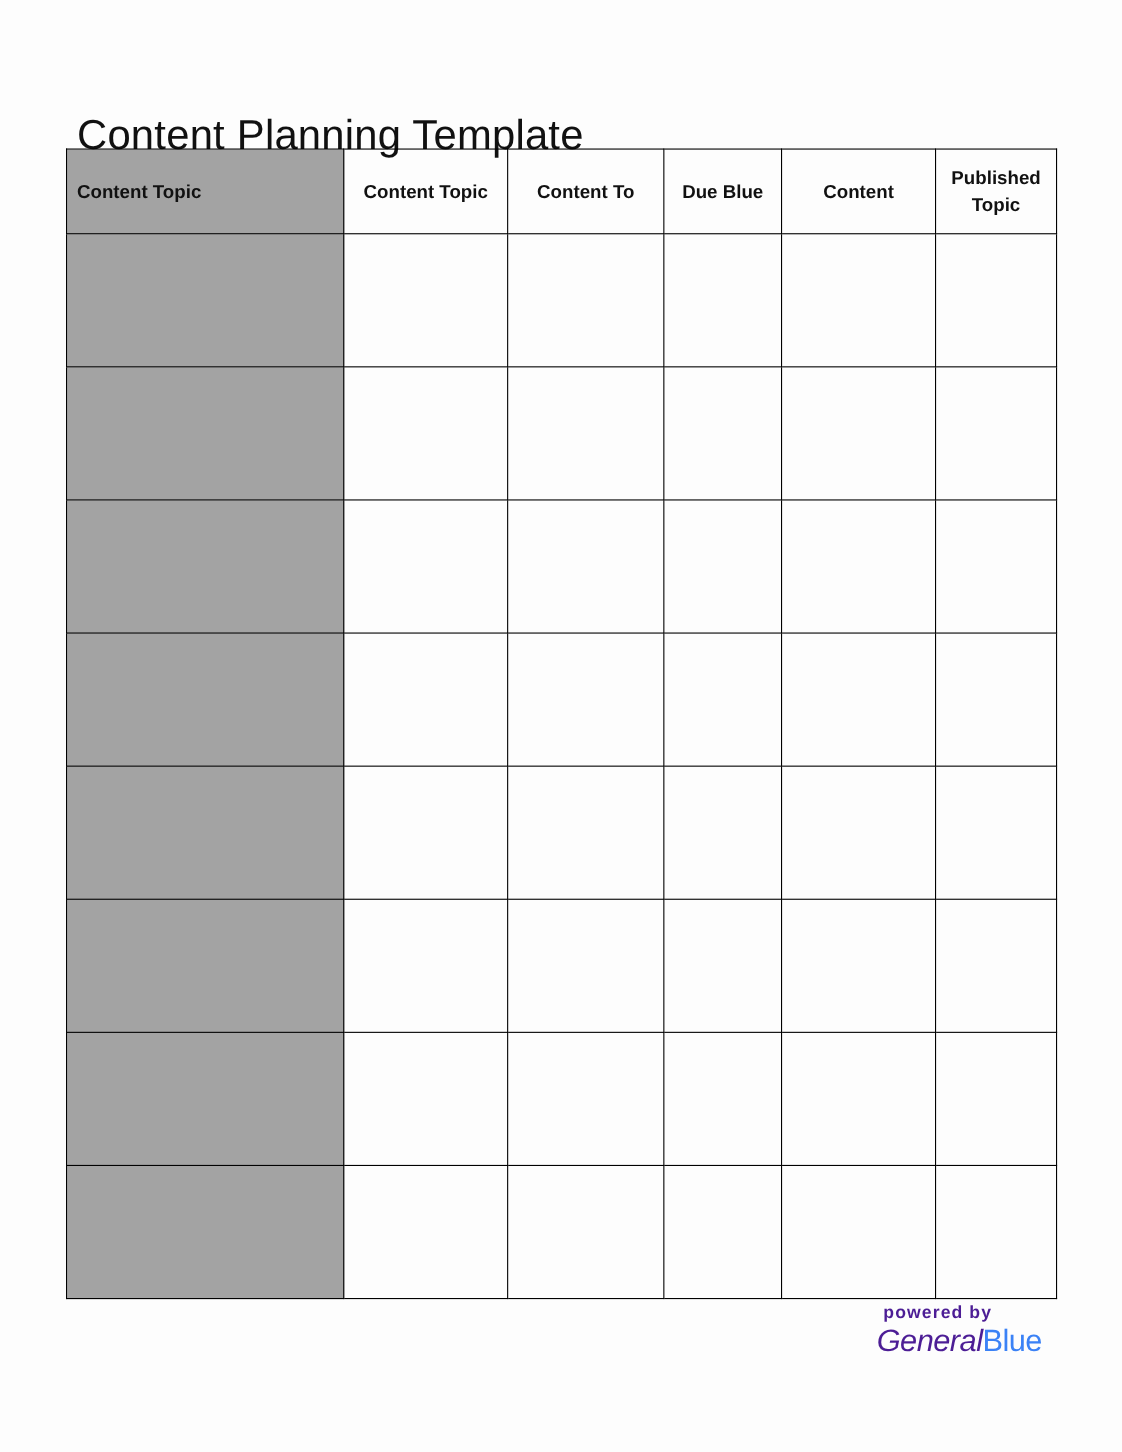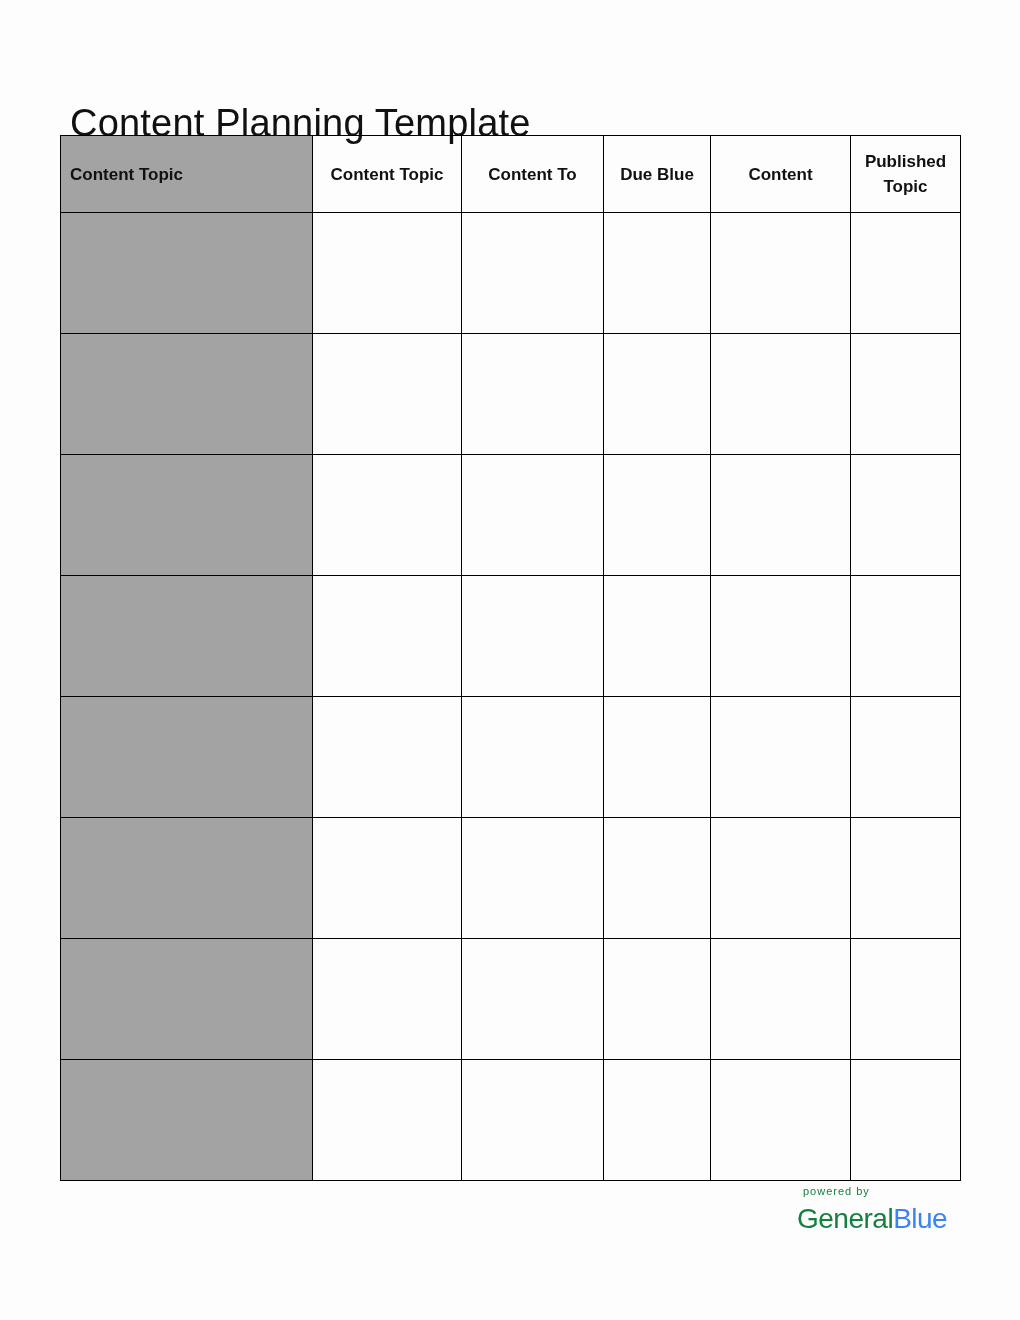--- a/index.html
+++ b/index.html
@@ -4,23 +4,23 @@
 <style>
   html, body { margin: 0; padding: 0; background: #fdfdfd; }
   body { width: 1020px; height: 1320px; position: relative; font-family: "Liberation Sans", sans-serif; color: #111; }
   .title { position: absolute; left: 70px; top: 78px; font-size: 38px; font-weight: normal; letter-spacing: 0.2px; margin-top: 24px; }
   table { position: absolute; left: 60px; top: 135px; border-collapse: collapse; table-layout: fixed; width: 900px; }
   td, th { border: 1px solid #000; padding: 0; }
   th { height: 76px; font-size: 17px; font-weight: bold; text-align: center; line-height: 25px; }
   th.first { text-align: left; padding-left: 9px; }
   td { height: 120px; }
   .shade { background: #a3a3a3; }
-  .powered { position: absolute; left: 803px; top: 1185px; font-size: 11px; color: #15803d; letter-spacing: 1px; }
+  .powered { position: absolute; left: 803px; top: 1185px; font-size: 16px; color: #4c1d95; letter-spacing: 1px; font-weight: bold; }
   .brand { position: absolute; left: 797px; top: 1203px; font-size: 28px; letter-spacing: -0.5px; }
-  .brand .g { color: #15803d; }
+  .brand .g { color: #4c1d95; font-style: italic; }
   .brand .b { color: #3b82f6; }
 </style>
 </head>
 <body>
 
 <div class="title">Content Planning Template</div>
 
 <table>
   <colgroup>
     <col style="width:252px">

